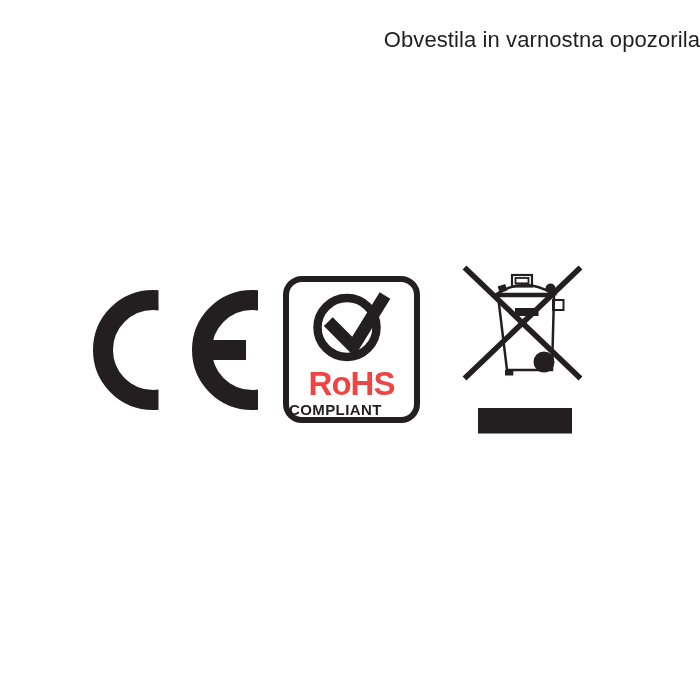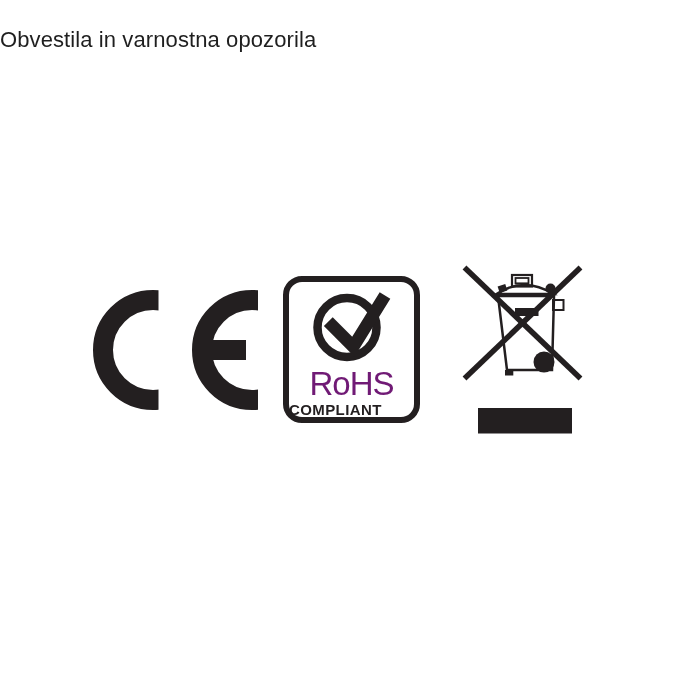--- a/index.html
+++ b/index.html
@@ -4,34 +4,34 @@
 <style>
   html,body{margin:0;padding:0;}
   body{
     width:700px;height:700px;background:#ffffff;
     font-family:"Liberation Sans","DejaVu Sans",sans-serif;
     position:relative;overflow:hidden;
   }
   .stage{position:absolute;inset:0;width:700px;height:700px;}
   .page-title{
     position:absolute;top:25px;left:0;width:700px;
-    text-align:left;font-size:22px;line-height:30px;
+    text-align:right;font-size:22px;line-height:30px;
     font-weight:400;color:#1f1f1f;letter-spacing:0.1px;
   }
   .marks-row{position:absolute;inset:0;}
   .ce-mark{position:absolute;left:93px;top:290px;width:165px;height:120px;}
   .rohs-badge{
     position:absolute;left:283px;top:276px;width:137px;height:147px;
     box-sizing:border-box;border:6px solid #231f20;border-radius:19px;
     background:#ffffff;
   }
   .rohs-check-svg{position:absolute;left:0;top:0;width:125px;height:90px;overflow:visible;}
   .rohs-line1{
     position:absolute;top:85px;left:0;width:125px;text-align:center;
-    font-size:33px;line-height:34px;font-weight:400;color:#701a75;
+    font-size:33px;line-height:34px;font-weight:700;color:#ef4444;
     letter-spacing:-1px;
   }
   .rohs-line2{
     position:absolute;top:120px;left:0;width:125px;
     font-size:15px;line-height:15px;font-weight:700;color:#231f20;
     letter-spacing:0.4px;
   }
   .weee-mark{position:absolute;left:460px;top:262px;width:125px;height:176px;}
   .stroke{fill:none;stroke:#231f20;}
   .fill{fill:#231f20;stroke:none;}

